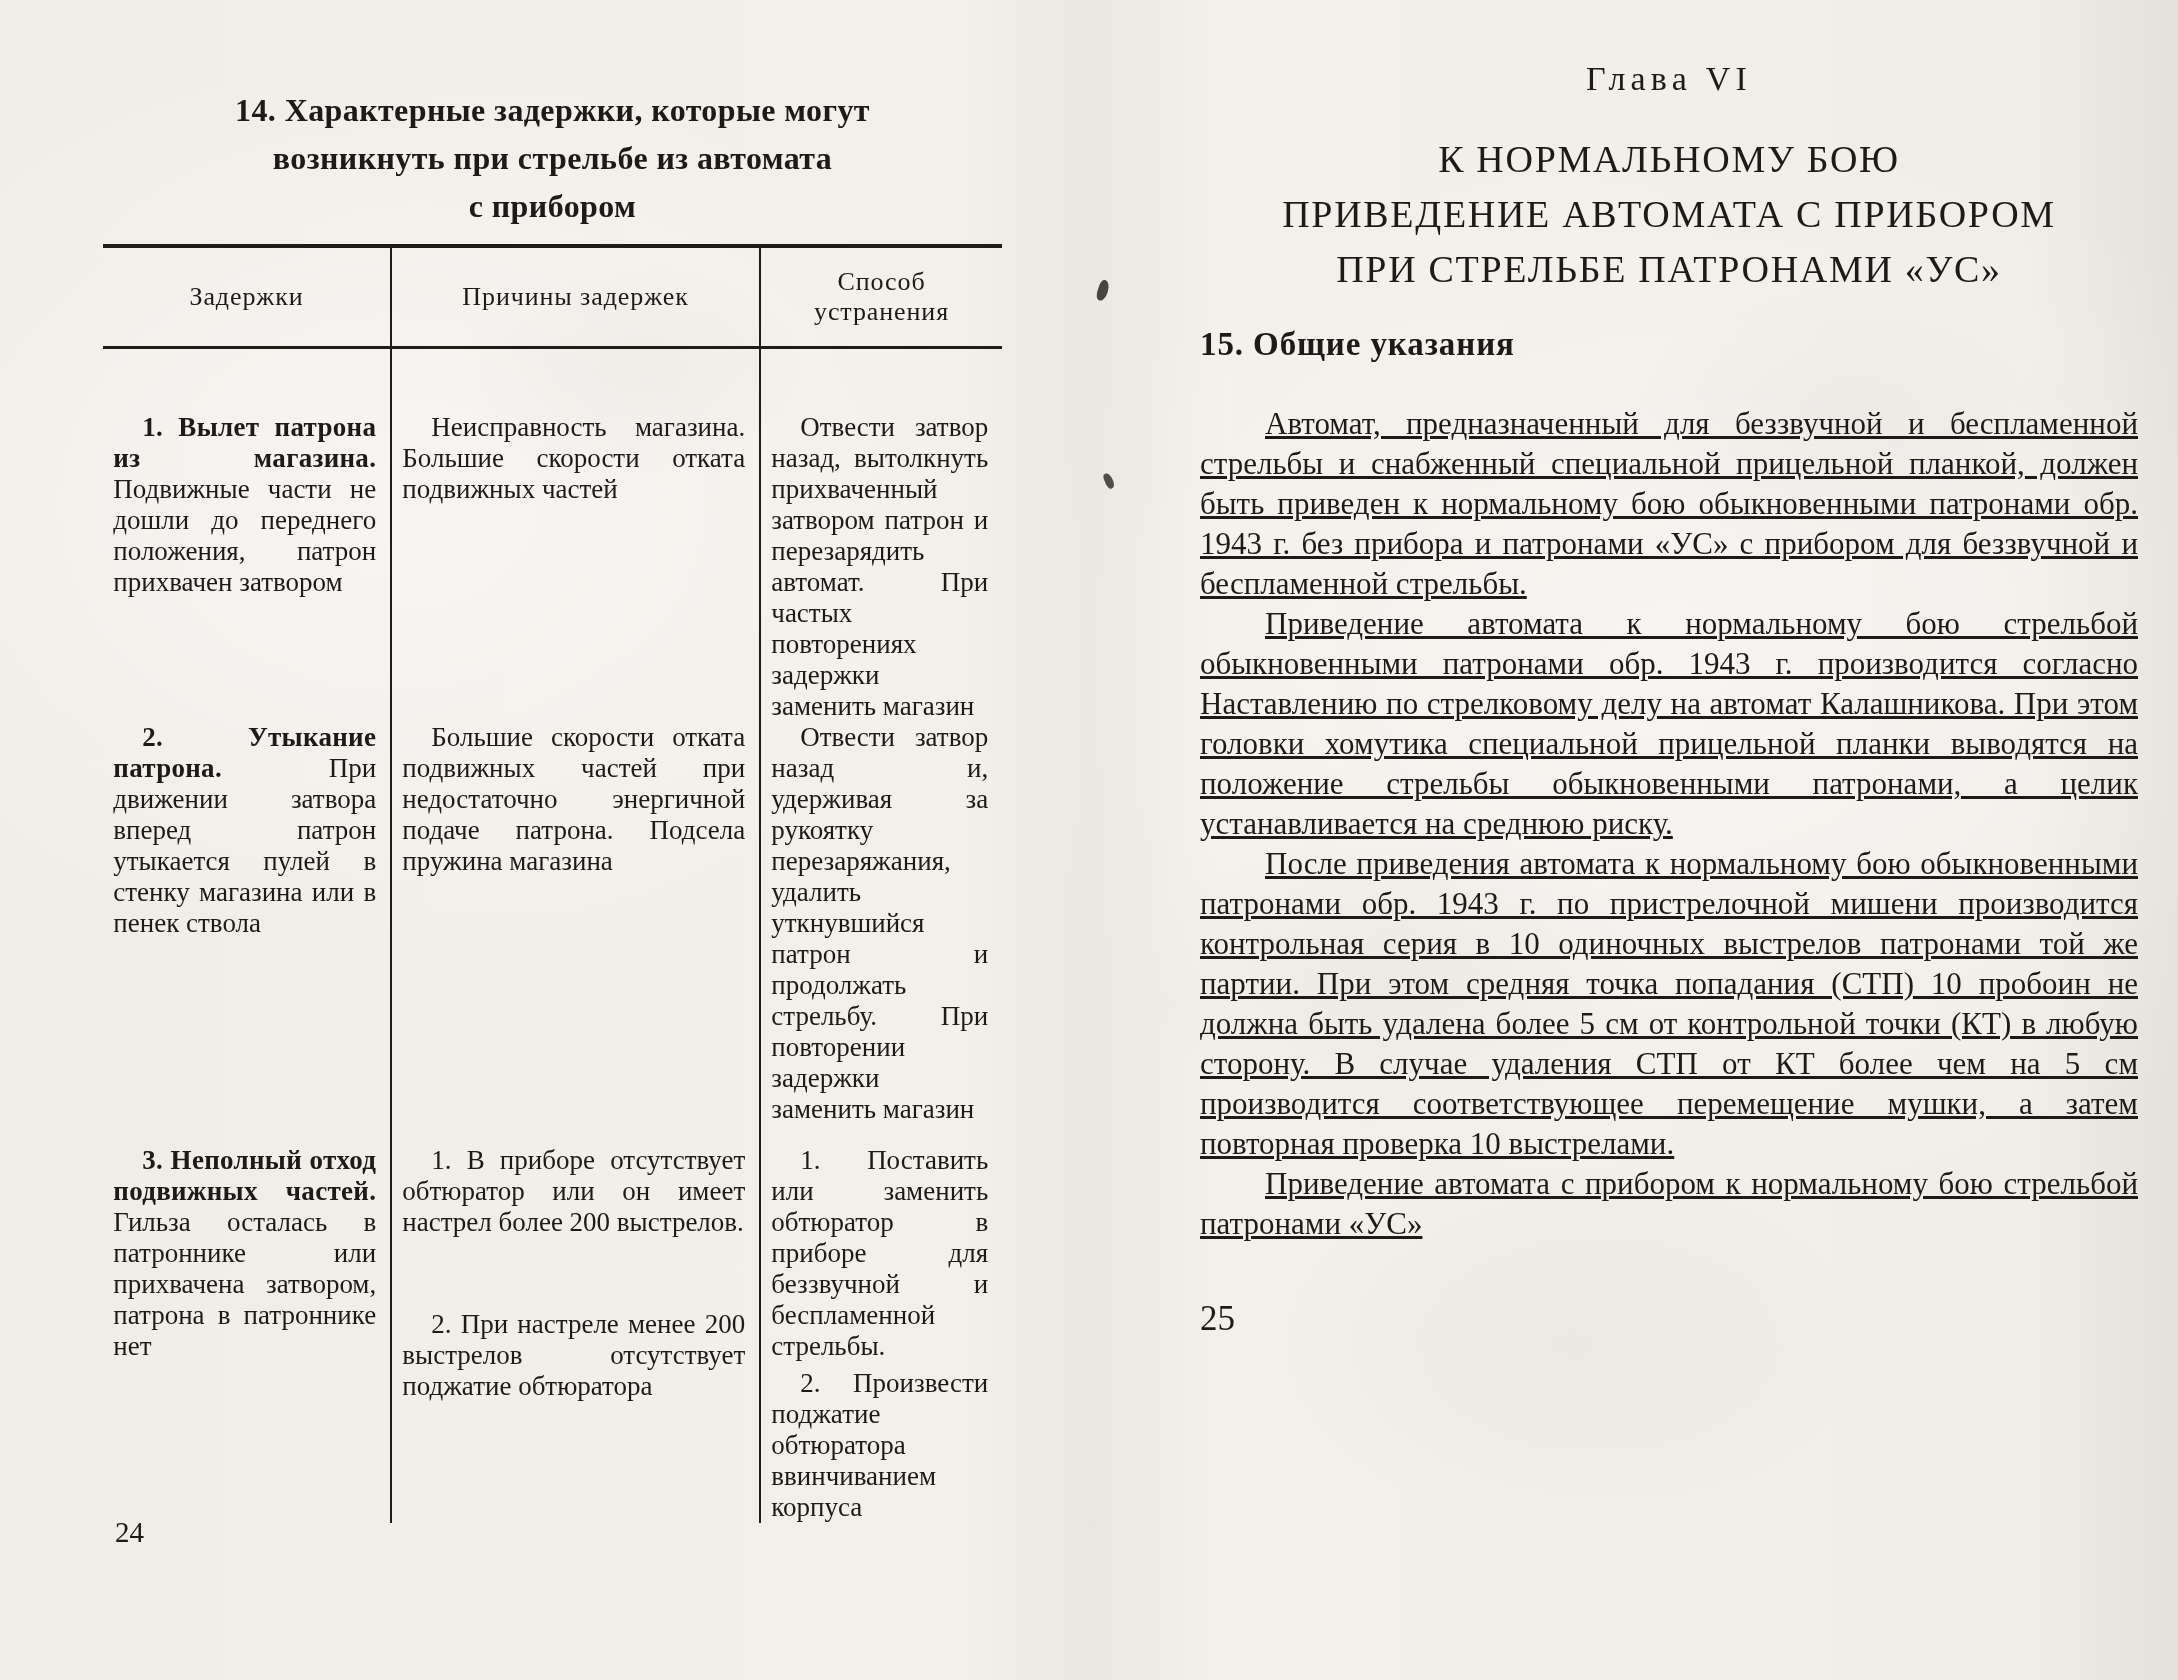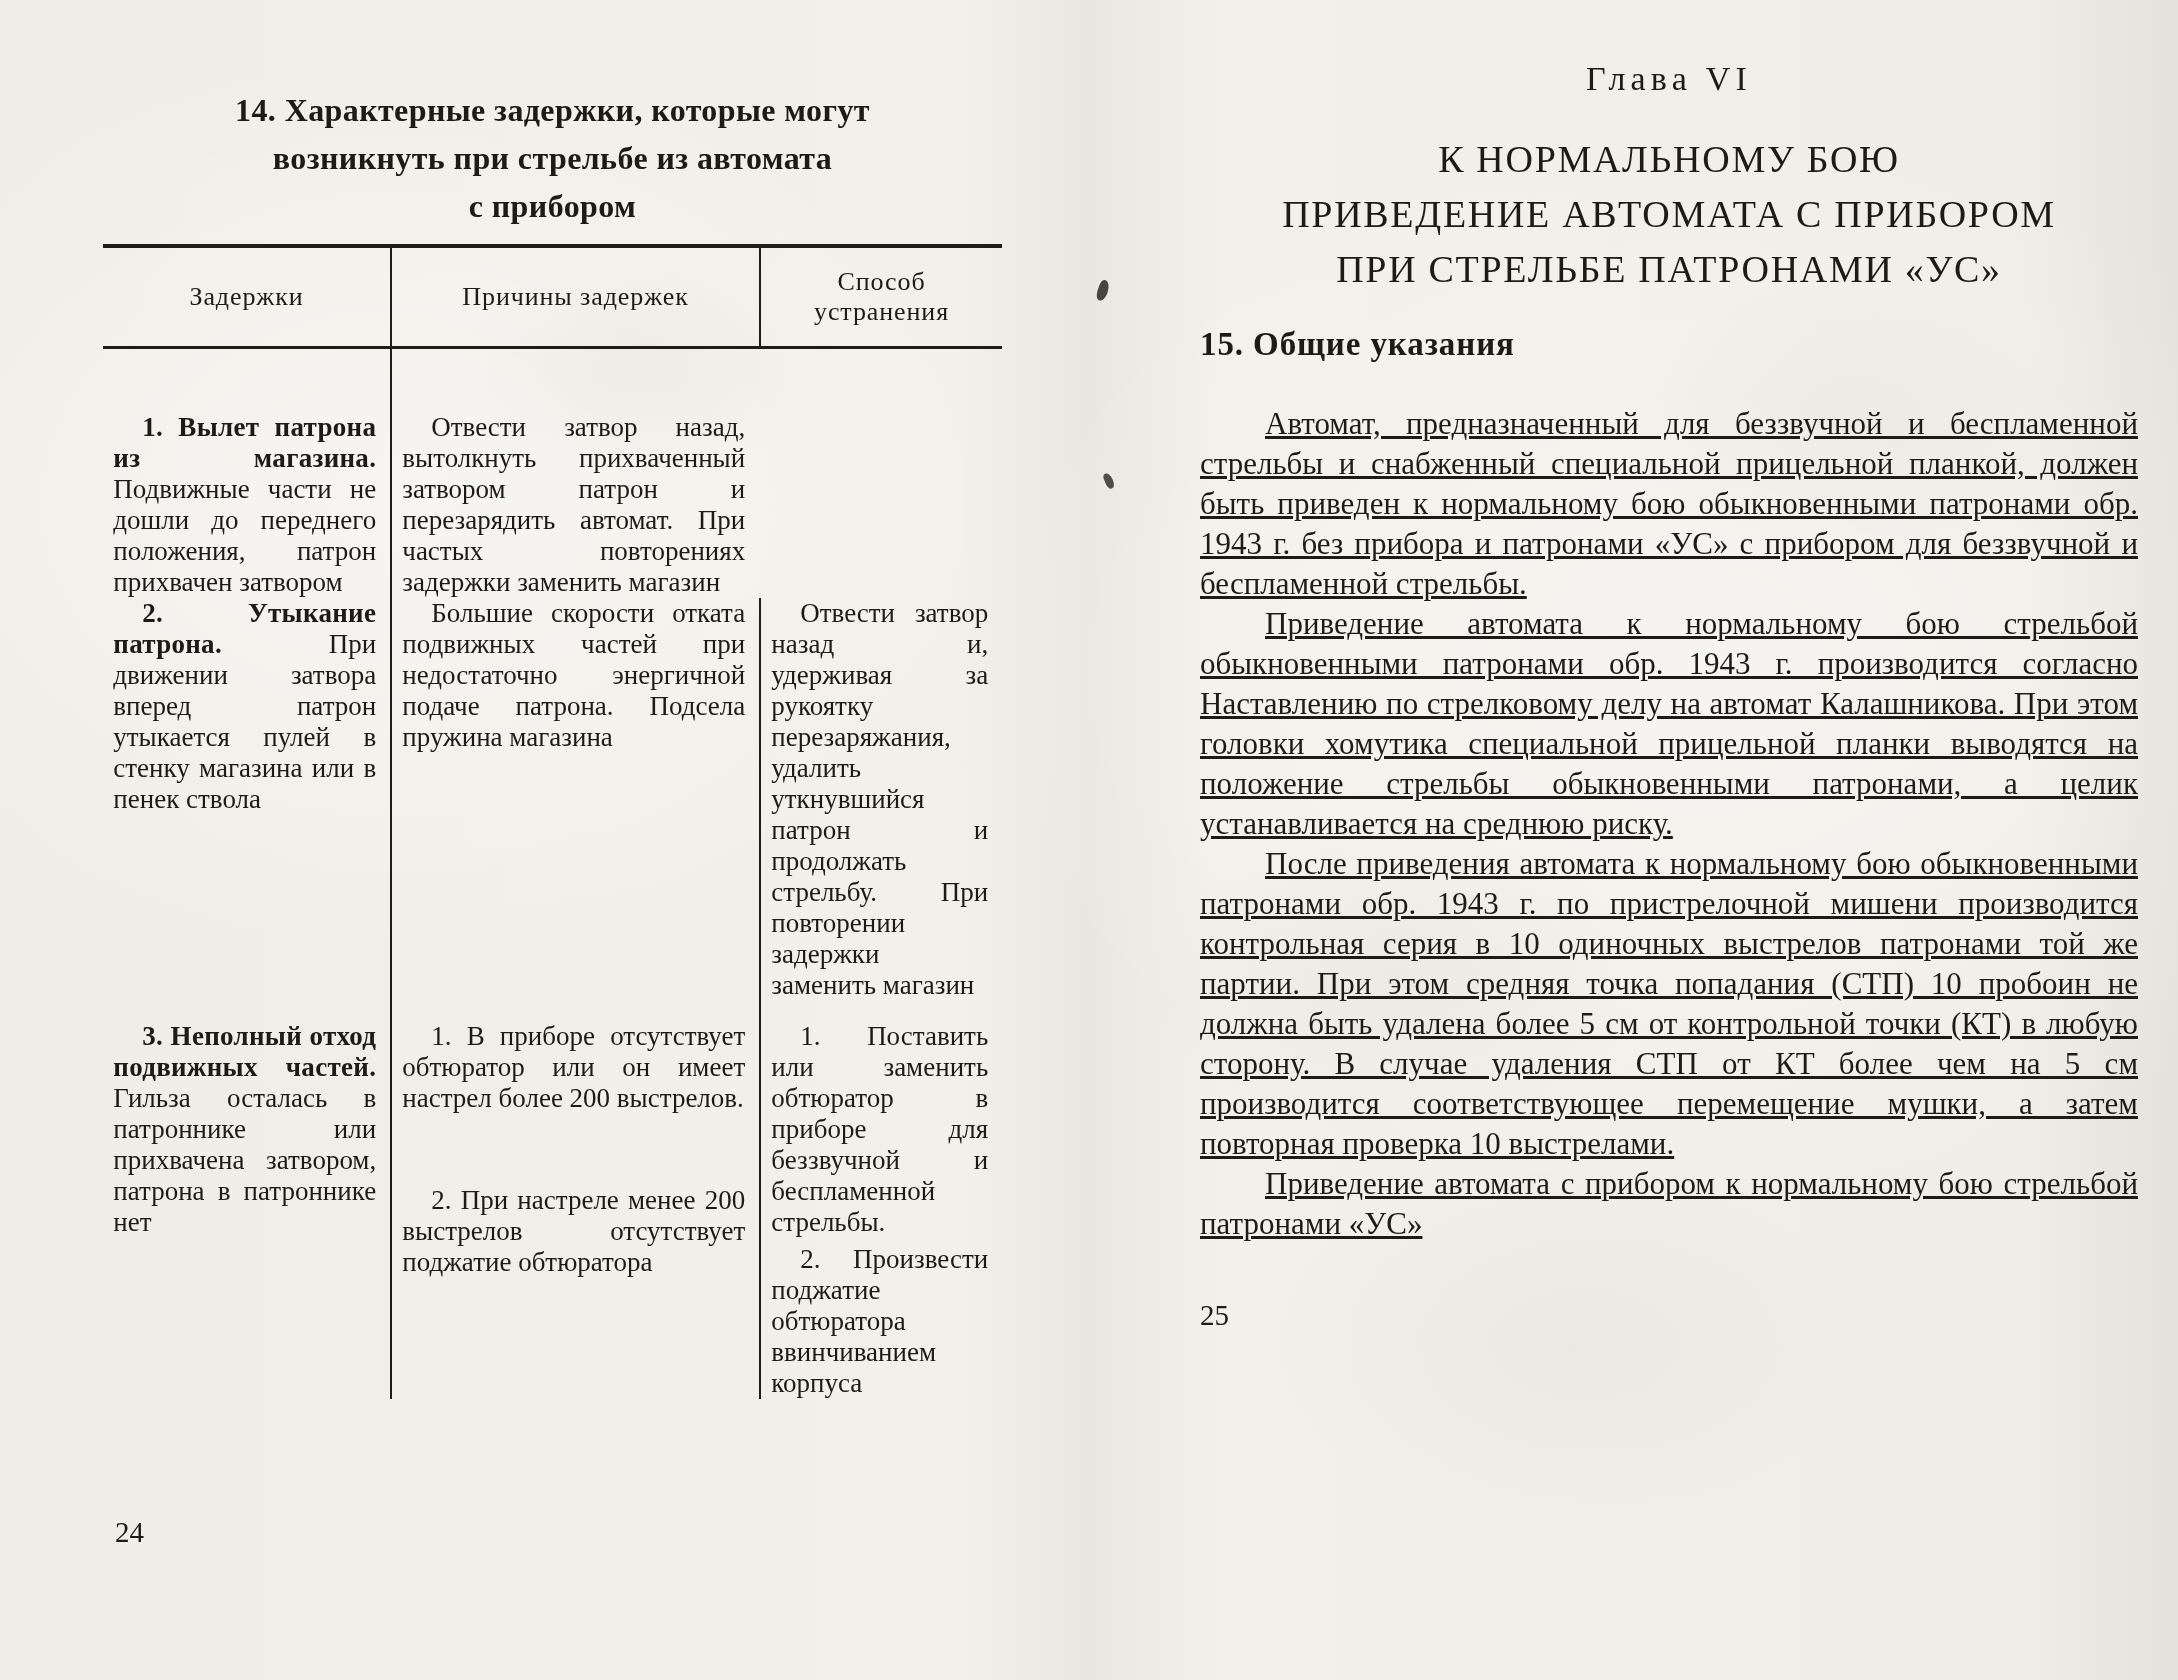--- a/index.html
+++ b/index.html
@@ -55,21 +55,21 @@
   .pageno{position:absolute;font-size:29px;}
   .pn-left{left:12px;top:1430px;}
 
   
   .right-content{position:absolute;left:1200px;top:60px;width:938px;}
   .chapter{font-size:34px;text-align:center;letter-spacing:5.2px;}
   .r-title{margin-top:34px;font-size:38px;line-height:55px;text-align:center;letter-spacing:1.7px;font-weight:normal;}
   .r-sect{margin-top:29px;font-size:33px;font-weight:bold;letter-spacing:0.9px;}
   .r-body{margin-top:41px;font-size:31px;line-height:40px;text-align:justify;text-decoration:underline;}
   .r-body p{margin:0;text-indent:65px;}
-  .pn-right{text-align:right;margin-top:55px;font-size:29px;padding-right:5.2px;}
+  .pn-right{text-align:right;margin-top:55px;font-size:35px;padding-right:5.2px;}
 </style>
 </head>
 <body>
 
 <div class="scan">
   <div class="mottle"></div>
   <span class="speck speck-1"></span>
   <span class="speck speck-2"></span>
 
   <div class="left-content">
@@ -82,20 +82,23 @@
     <div class="tbl">
       <div class="tr thead">
         <div class="th">Задержки</div>
         <div class="th c2">Причины задержек</div>
         <div class="th c3">Способ устранения</div>
       </div>
 
       <div class="tr row-1">
         <div class="td">
           <p><b>1. Вылет патрона из магазина.</b><span> Подвижные части не дошли до переднего положения, патрон прихвачен затвором</span></p>
+        </div>
+        <div class="td c2">
+          <p>Неисправность магазина. Большие скорости отката подвижных частей</p>
         </div>
         <div class="td c3">
           <p>Отвести затвор назад, вытолкнуть прихваченный затвором патрон и перезарядить автомат. При частых повторениях задержки заменить магазин</p>
         </div>
       </div>
 
       <div class="tr row-2">
         <div class="td">
           <p><b>2. Утыкание патрона.</b><span> При движении затвора вперед патрон утыкается пулей в стенку магазина или в пенек ствола</span></p>
         </div>

